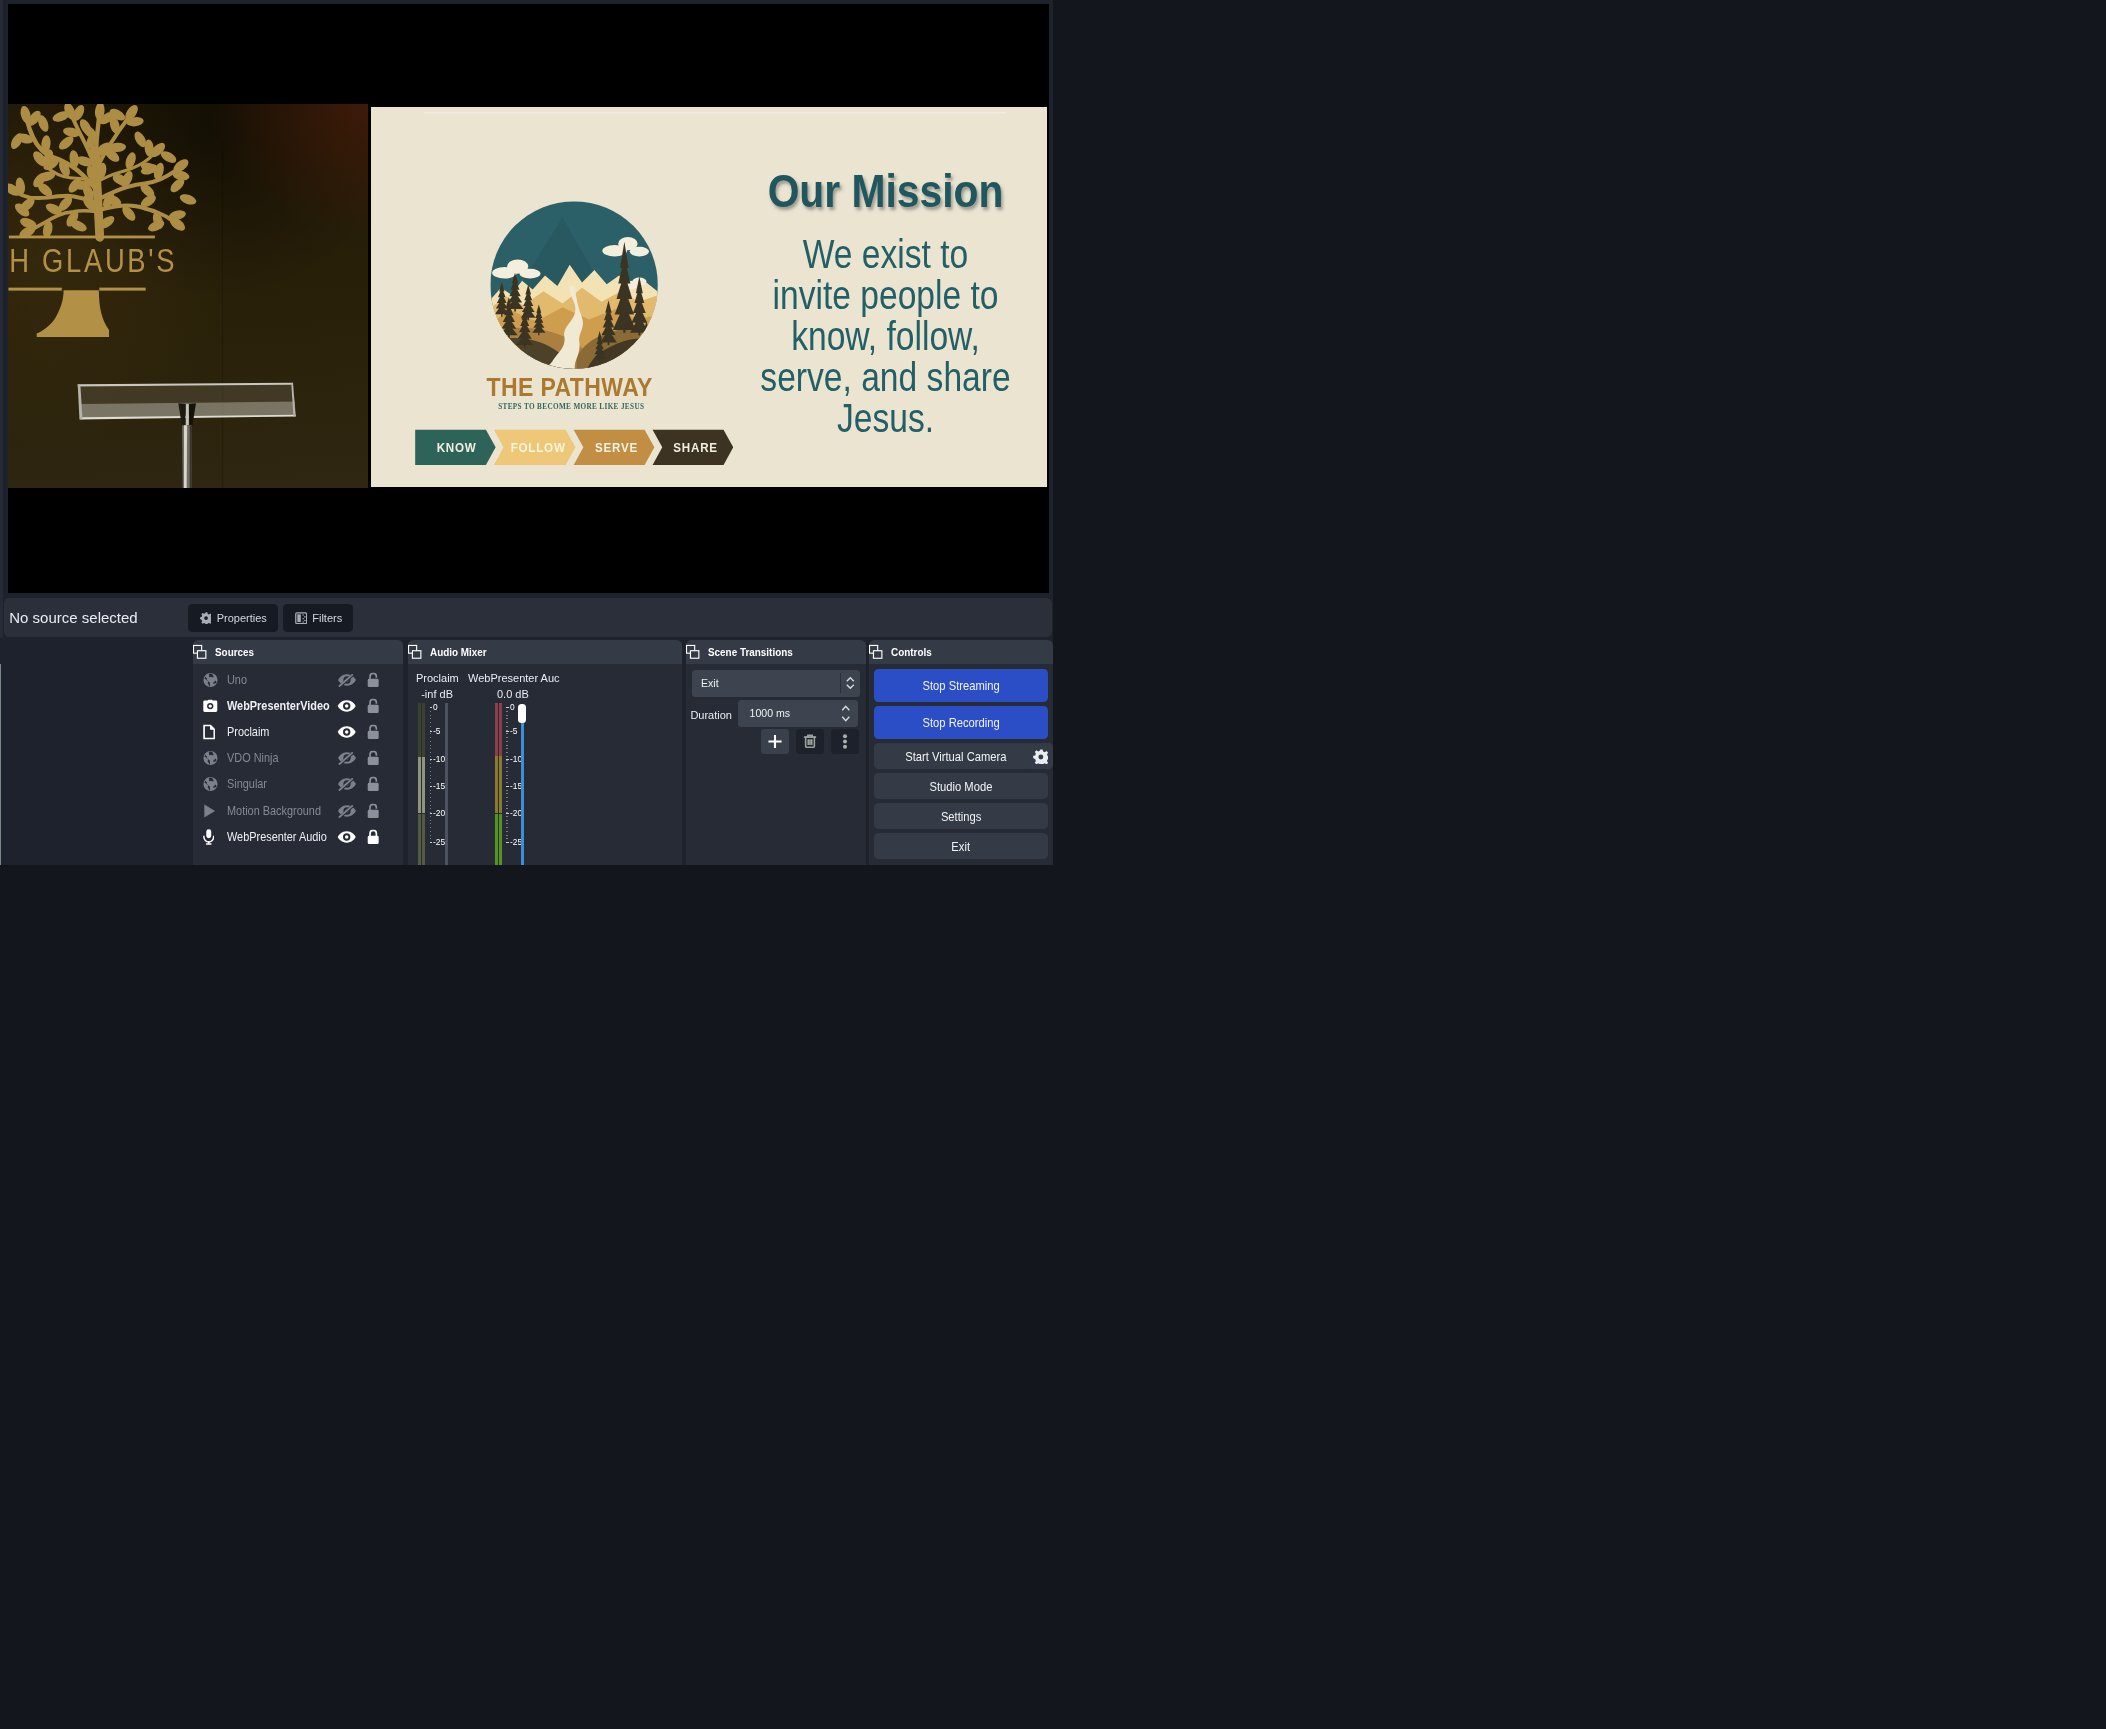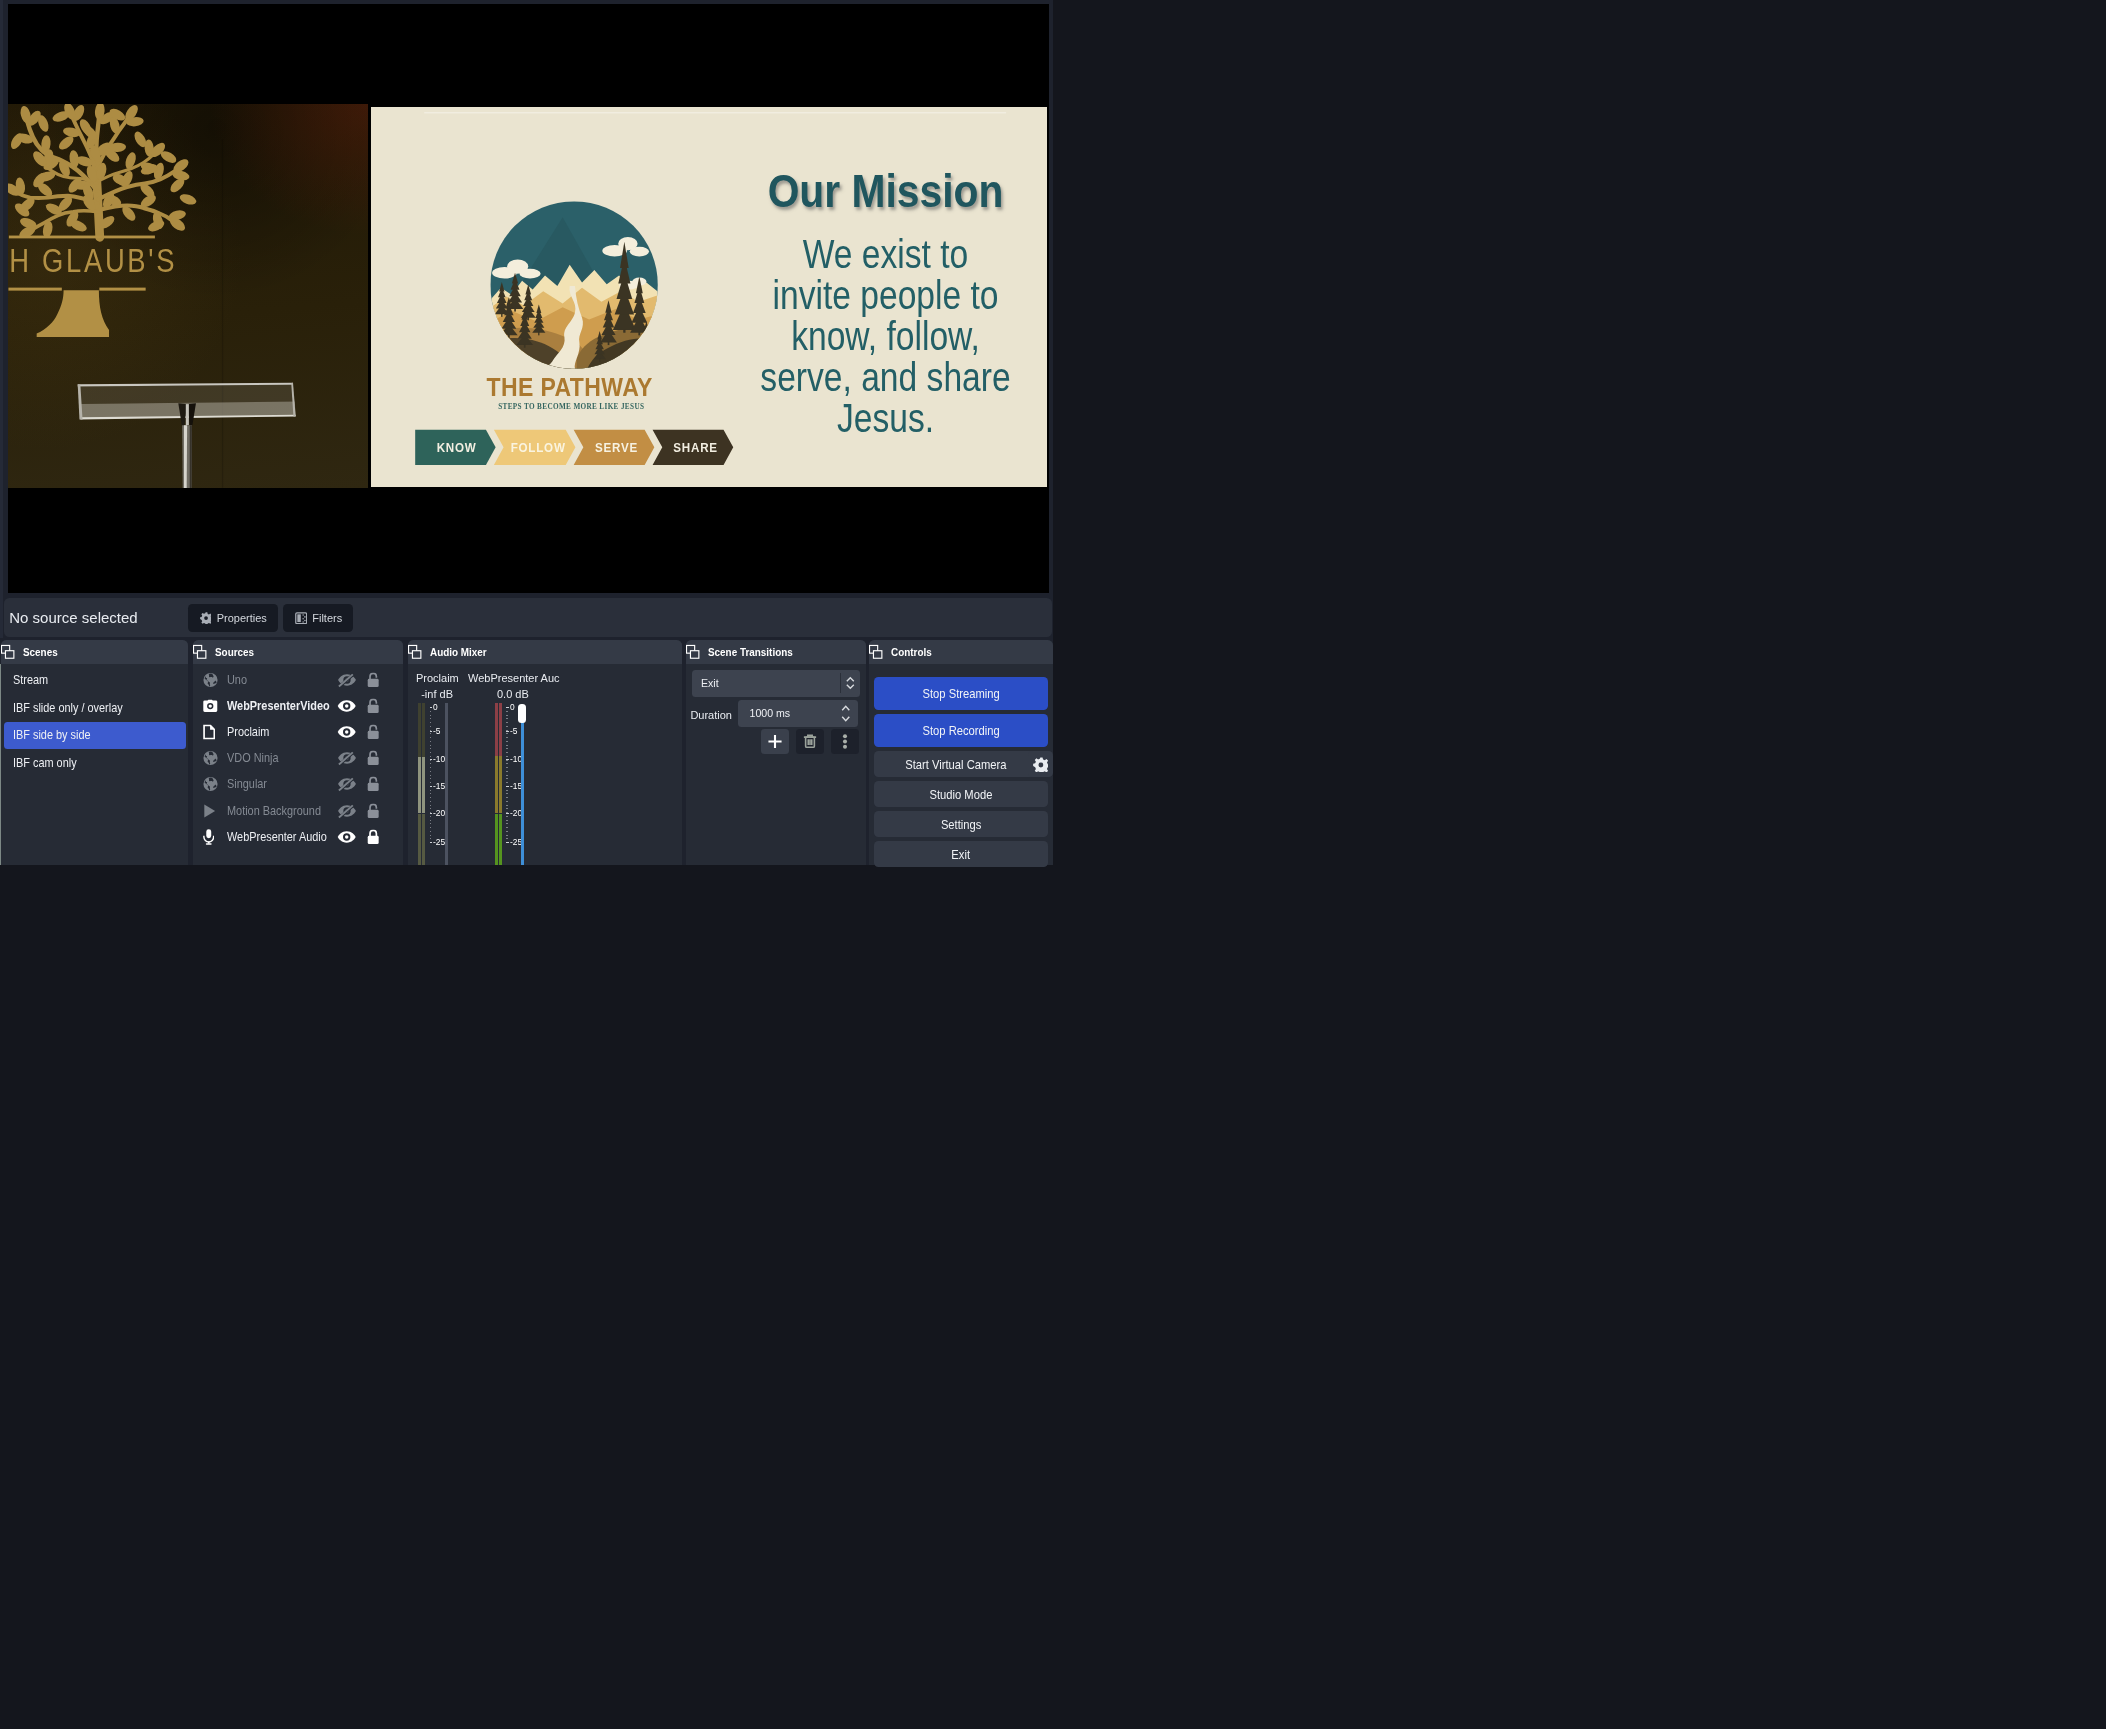--- a/index.html
+++ b/index.html
@@ -54,21 +54,21 @@
 
 .mlabel { position:absolute; color:#e9ecf1; font-size:11px; }
 .tick { position:absolute; color:#fff; font-size:8.4px; line-height:8.8px; }
 
 
 .combo { position:absolute; background:#3d434f; border-radius:3.5px; color:#eef0f4; font-size:10.6px; }
 #trbtns .b { position:absolute; top:0; width:28px; height:25px; border-radius:3.5px; }
 
 
 .cbtn { position:absolute; left:4.9px; width:174px; border-radius:4.4px; color:#f2f4f7; font-size:12.8px;
-  display:flex; align-items:center; justify-content:center; white-space:pre;margin-top:8px; }
+  display:flex; align-items:center; justify-content:center; white-space:pre; }
 .cbtn > i { font-style:normal; display:inline-block; transform:scaleX(.875); }
 .cblue { background:#2b4ec6; }
 .cgrey { background:#343a46; }
 
 
 .vbar { position:absolute; }
 .mtick { position:absolute; width:2.6px; height:1.3px; background:#cfd2d8; }
 </style>
 </head>
 <body>
@@ -349,33 +349,20 @@
           <circle cx="10.5" cy="4" r="1" fill="#a8adb5"></circle>
           <circle cx="12.8" cy="6.3" r="1" fill="#a8adb5"></circle>
           <circle cx="10.5" cy="8.6" r="1" fill="#a8adb5"></circle>
           <circle cx="12.8" cy="10.9" r="1" fill="#a8adb5"></circle>
           <circle cx="10.5" cy="13" r="1" fill="#a8adb5"></circle>
         </svg>
       <span>Filters</span>
       </div>
   </div>
 
-  <div id="scenes" class="abs panel">
-    <div class="phead">
-        <svg class="picon" width="14" height="15" viewBox="0 0 16 17">
-          <rect x="0.6" y="1.6" width="9.3" height="8.8" stroke="#fff" stroke-width="1.3" fill="none"></rect>
-          <rect x="5.1" y="7.6" width="9.6" height="8.6" stroke="#fff" stroke-width="1.3" fill="#343a46"></rect>
-        </svg>
-        <span class="ptitle">Scenes</span>
-      </div>
-    <div class="sitem" style="top:27px;"><span>Stream</span></div>
-    <div class="sitem" style="top:55px;"><span>IBF slide only / overlay</span></div>
-    <div class="sitem sel" style="top:82px;"><span>IBF side by side</span></div>
-    <div class="sitem" style="top:110px;"><span>IBF cam only</span></div>
-  </div>
 
   <div id="sources" class="abs panel">
     <div class="phead">
         <svg class="picon" width="14" height="15" viewBox="0 0 16 17">
           <rect x="0.6" y="1.6" width="9.3" height="8.8" stroke="#fff" stroke-width="1.3" fill="none"></rect>
           <rect x="5.1" y="7.6" width="9.6" height="8.6" stroke="#fff" stroke-width="1.3" fill="#343a46"></rect>
         </svg>
         <span class="ptitle">Sources</span>
       </div>
     <div class="srow dim" style="top:27px;">

